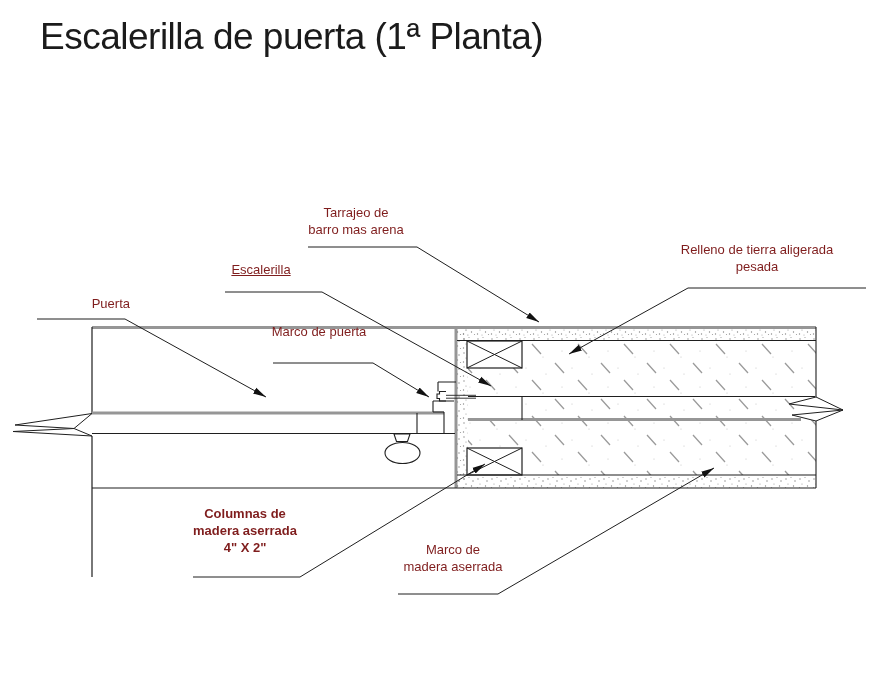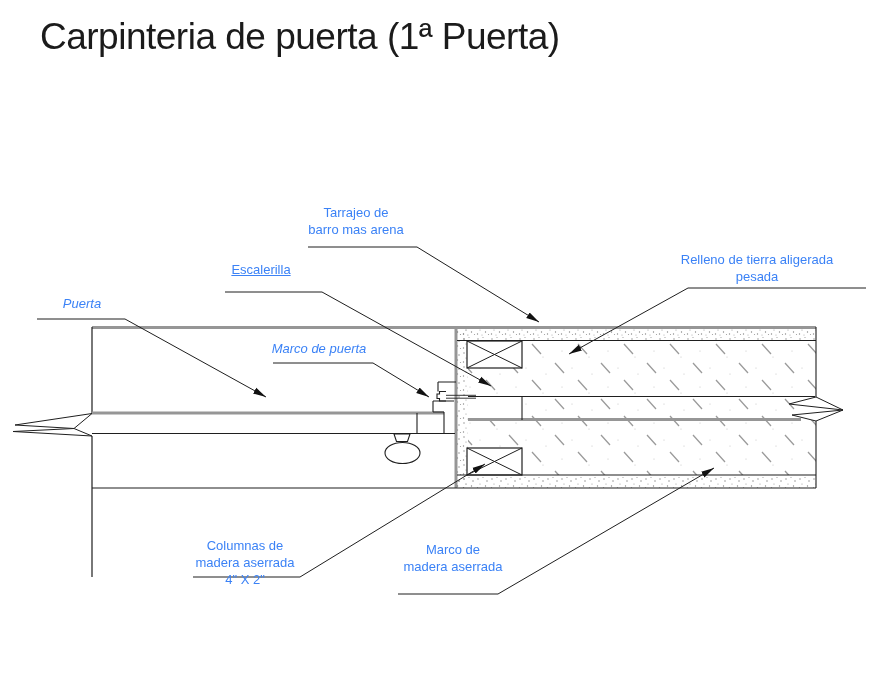--- a/index.html
+++ b/index.html
@@ -6,30 +6,30 @@
   #stage{
     position:relative;width:870px;height:679px;background:#ffffff;
     font-family:"Liberation Sans", sans-serif;overflow:hidden;
   }
   #stage svg{position:absolute;left:0;top:0;}
   .title{
     position:absolute;left:40px;top:16px;font-size:37px;letter-spacing:-0.5px;
     color:#1b1b1b;white-space:nowrap;
   }
   .lbl{
-    position:absolute;font-size:13px;line-height:17px;color:#3b82f6;
+    position:absolute;font-size:13px;line-height:17px;color:#7f1d1d;
     text-align:center;white-space:pre-line;
   }
-  .lbl.left{text-align:center;font-style:italic;}
+  .lbl.left{text-align:right;}
   #lbl-tarrajeo {left:256px;top:204px;width:200px;}
   #lbl-escalerilla{left:211px;top:261px;width:100px;text-decoration:underline;}
   #lbl-puerta {left:34px; top:295px;width:96px;}
-  #lbl-marco {left:239px;top:340px;width:160px;font-style:italic;}
-  #lbl-relleno {left:647px;top:251px;width:220px;}
-  #lbl-columnas {left:145px;top:537px;width:200px;}
+  #lbl-marco {left:239px;top:323px;width:160px;}
+  #lbl-relleno {left:647px;top:241px;width:220px;}
+  #lbl-columnas {left:145px;top:505px;width:200px;font-weight:bold;}
   #lbl-vigas {left:353px;top:541px;width:200px;}
 </style>
 </head>
 <body>
 
 <div id="stage">
 
   <svg width="870" height="679" viewBox="0 0 870 679">
     <defs>
       <marker id="arr" markerUnits="userSpaceOnUse" markerWidth="15" markerHeight="9" refX="13" refY="4" orient="auto">
@@ -127,21 +127,21 @@
       <polyline points="308,247 417,247 539,322" marker-end="url(#arr)"></polyline>
       <polyline points="225,292 322,292 491,386" marker-end="url(#arr)"></polyline>
       <polyline points="37,319 125,319 266,397" marker-end="url(#arr)"></polyline>
       <polyline points="273,363 373,363 429,397" marker-end="url(#arr)"></polyline>
       <polyline points="866,288 688,288 569,354" marker-end="url(#arr)"></polyline>
       <polyline points="193,577 300,577 485,464" marker-end="url(#arr)"></polyline>
       <polyline points="398,594 498,594 714,468" marker-end="url(#arr)"></polyline>
     </g>
   </svg>
 
-  <div class="title">Carpinteria de puerta (1ª Puerta)</div>
+  <div class="title">Escalerilla de puerta (1ª Planta)</div>
 
   <div class="lbl" id="lbl-tarrajeo">Tarrajeo de
 barro mas arena</div>
   <div class="lbl" id="lbl-escalerilla">Escalerilla</div>
   <div class="lbl left" id="lbl-puerta">Puerta</div>
   <div class="lbl" id="lbl-marco">Marco de puerta</div>
   <div class="lbl" id="lbl-relleno">Relleno de tierra aligerada
 pesada</div>
   <div class="lbl" id="lbl-columnas">Columnas de
 madera aserrada

